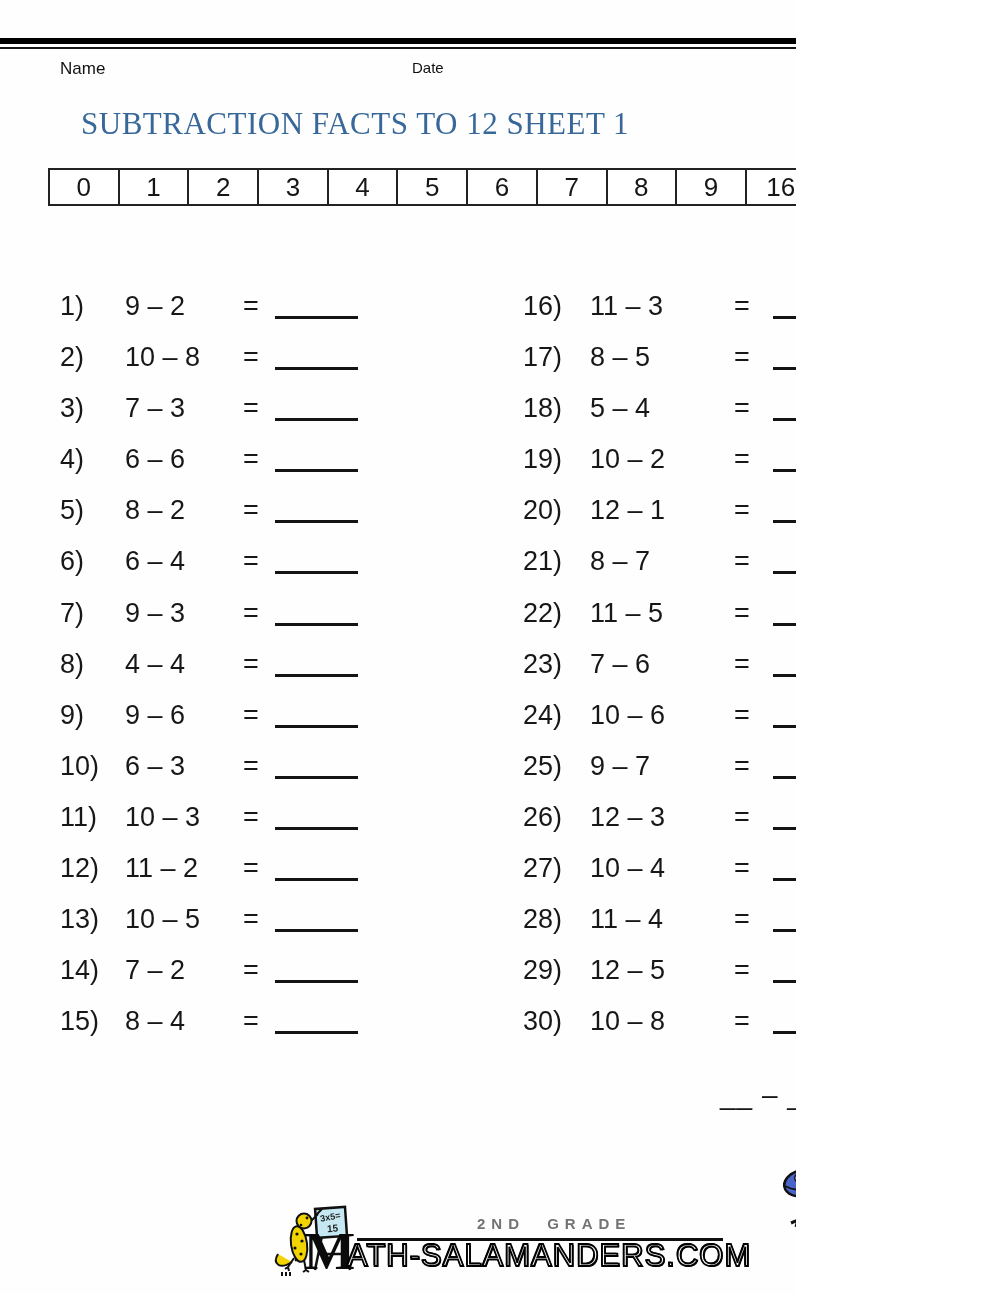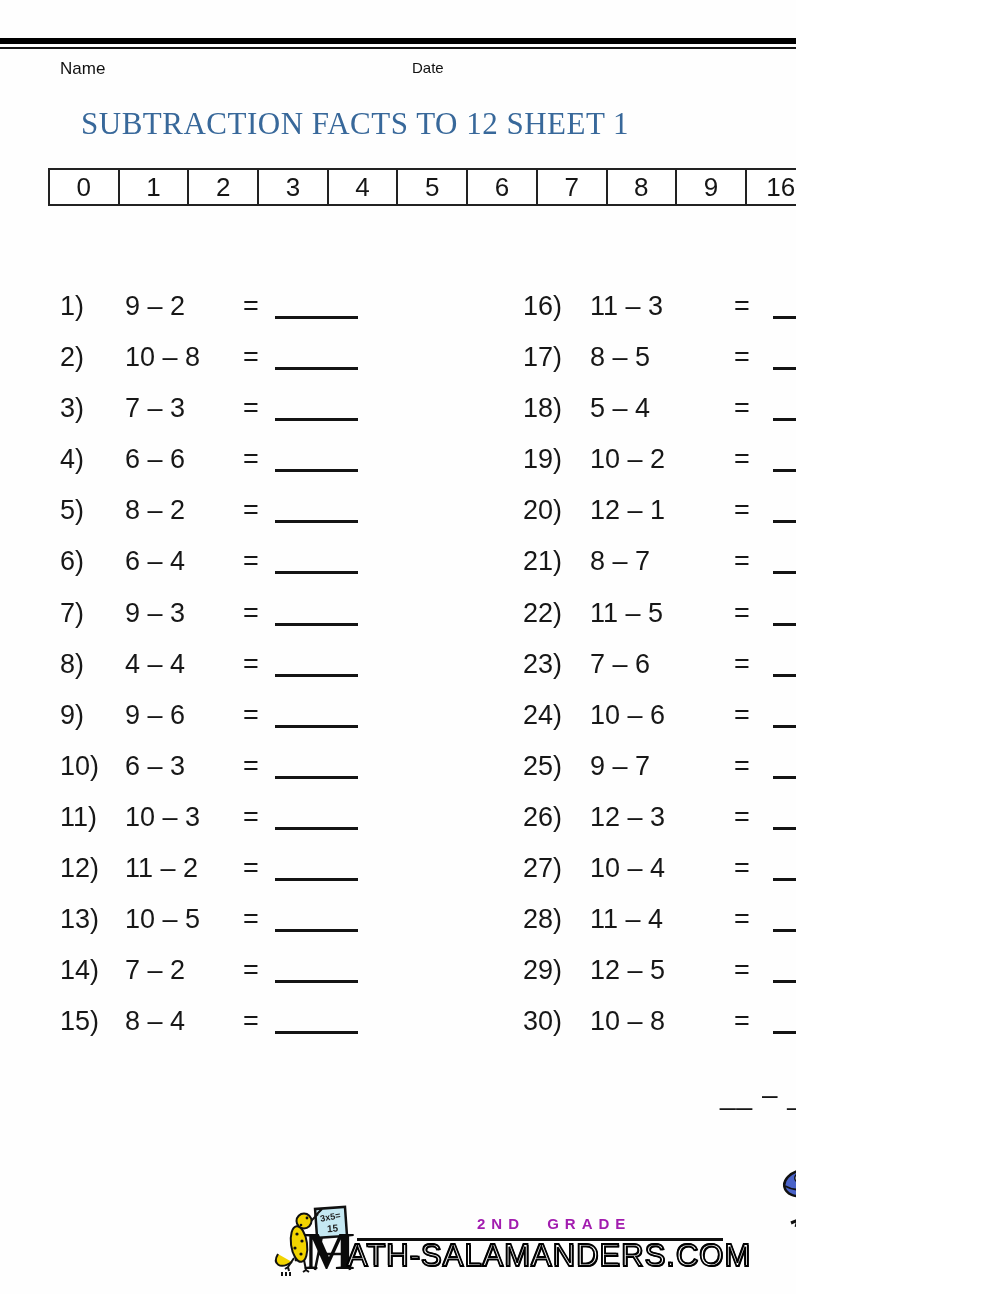--- a/index.html
+++ b/index.html
@@ -28,21 +28,21 @@
   .col-right .p-expr{left:67px;}
   .col-right .p-eq{left:211px;}
   .col-right .p-blank{left:250px;width:82px;}
   .challenge-label{position:absolute;left:58px;top:1078px;font-size:26px;font-style:italic;color:#161616;white-space:nowrap;}
   .challenge-eq{position:absolute;left:720px;top:1074px;white-space:nowrap;color:#161616;}
   .eq-blanks{font-size:28px;letter-spacing:1px;margin-top:16px;}
   .eq-result{font-size:33px;font-style:italic;margin-left:12px;position:relative;top:-2px;}
   .footer-mini-logo{position:absolute;left:266px;top:1192px;}
   .footer-m{position:absolute;left:305px;top:1226px;font-family:"Liberation Serif",serif;
             font-size:52px;font-weight:bold;color:#0a0a0a;line-height:1;transform:scaleX(1.05);}
-  .grade-text{position:absolute;left:477px;top:1215px;font-size:15px;font-weight:bold;color:#a21caf;
+  .grade-text{position:absolute;left:477px;top:1215px;font-size:15px;font-weight:bold;color:#737373;
               letter-spacing:6px;word-spacing:12px;white-space:nowrap;}
   .grade-line{position:absolute;left:357px;top:1238px;width:366px;height:3px;background:#0f0f0f;}
   .site-text{position:absolute;left:347px;top:1238px;font-size:31px;font-weight:400;color:#fff;
              -webkit-text-stroke:1.8px #000;text-shadow:0 0 1px #000,1px 1px 0 #000,-1px -1px 0 #000;
              letter-spacing:1px;white-space:nowrap;}
   .blue-salamander{position:absolute;left:772px;top:1148px;}
 </style>
 </head>
 <body>
 

